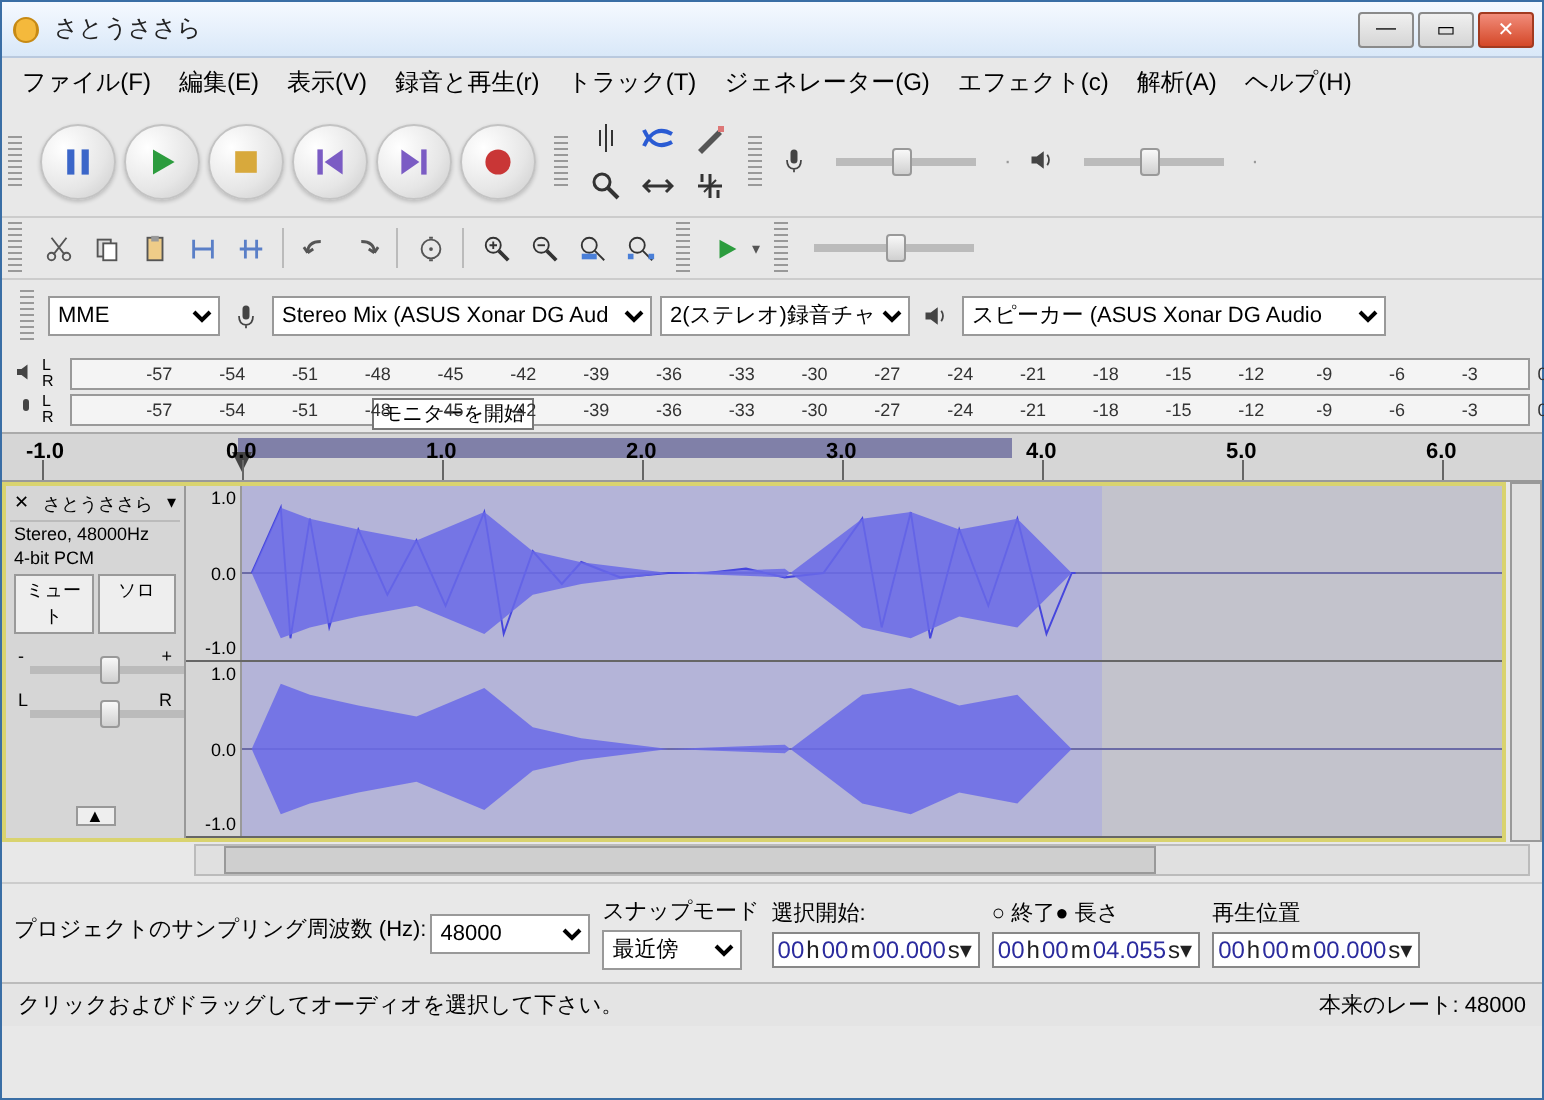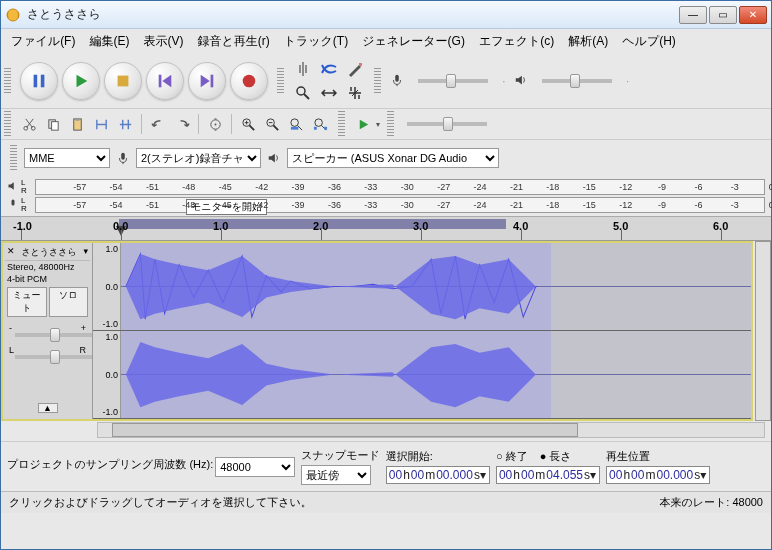--- a/index.html
+++ b/index.html
@@ -306,20 +306,21 @@
 
     <div class="device-row">
       <div class="toolbar-grip"></div>
       <select class="dr-select" style="width:86px"><option>MME</option></select>
       <span class="dr-icon">
           <svg width="14" height="14" viewBox="0 0 16 16">
             <rect x="6" y="2" width="4" height="8" rx="2" fill="#444"></rect>
             <path d="M4 8 Q4 13 8 13 Q12 13 12 8 M8 13 L8 15" stroke="#444" fill="none"></path>
           </svg>
         </span>
+      <select class="dr-select" style="width:190px"><option>Stereo Mix (ASUS Xonar DG Aud</option></select>
       <select class="dr-select" style="width:125px"><option>2(ステレオ)録音チャン</option></select>
       <span class="dr-icon">
           <svg width="14" height="14" viewBox="0 0 16 16">
             <path d="M2 6 L5 6 L9 3 L9 13 L5 10 L2 10 Z" fill="#444"></path>
             <path d="M11 5 Q13 8 11 11" stroke="#444" fill="none"></path>
           </svg>
         </span>
       <select class="dr-select" style="width:212px"><option>スピーカー (ASUS Xonar DG Audio</option></select>
     </div>
   </div>
@@ -504,21 +505,21 @@
       <div class="timecode">
         <span class="dig">00</span>
           <span class="unit">h</span>
         <span class="dig">00</span>
           <span class="unit">m</span>
         <span class="dig">00.000</span>
           <span class="unit">s▾</span>
       </div>
     </div>
     <div style="display:flex;flex-direction:column;gap:2px">
-      <div style="display:flex;gap:12px;align-items:center">
+      <div style="display:flex;gap:0;align-items:center">
         <label>○ <span>終了</span></label>
         <label>● <span>長さ</span></label>
       </div>
       <div class="timecode">
         <span class="dig">00</span>
           <span class="unit">h</span>
         <span class="dig">00</span>
           <span class="unit">m</span>
         <span class="dig">04.055</span>
           <span class="unit">s▾</span>

